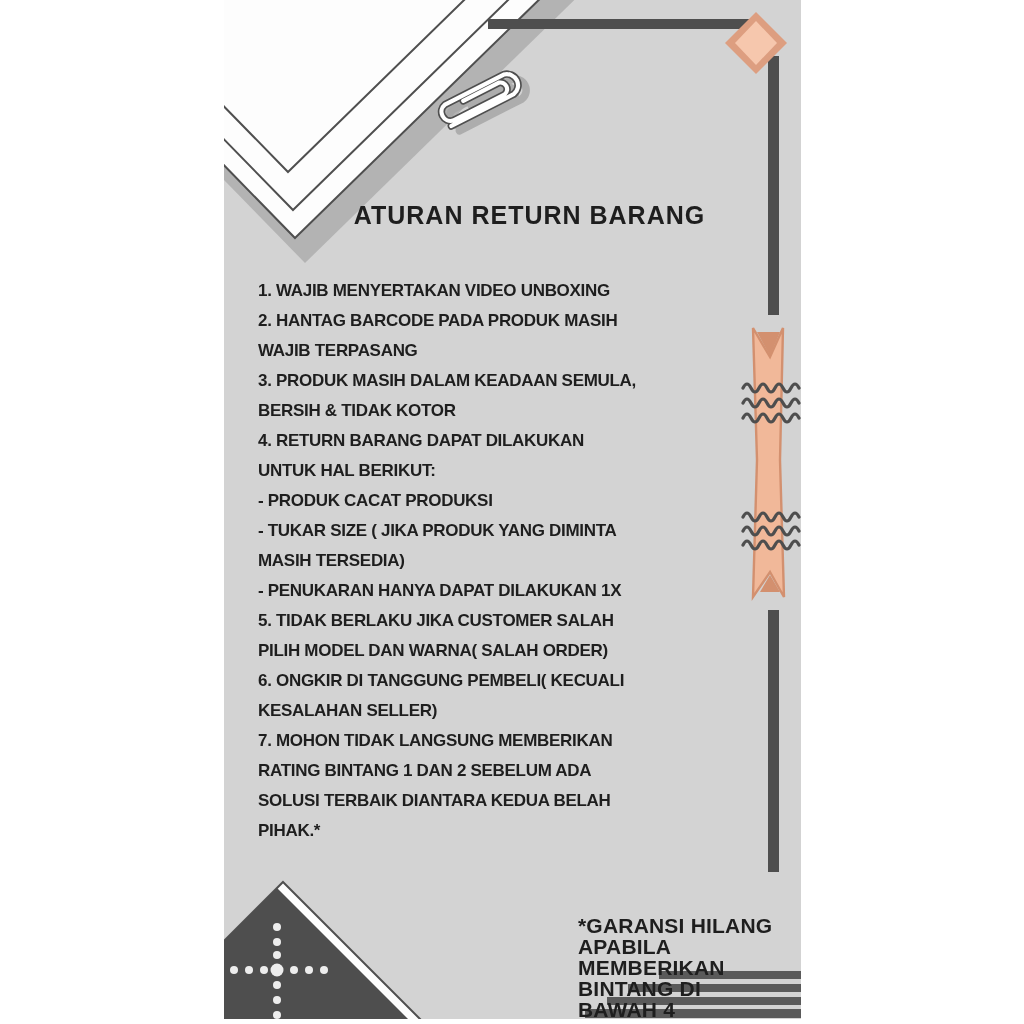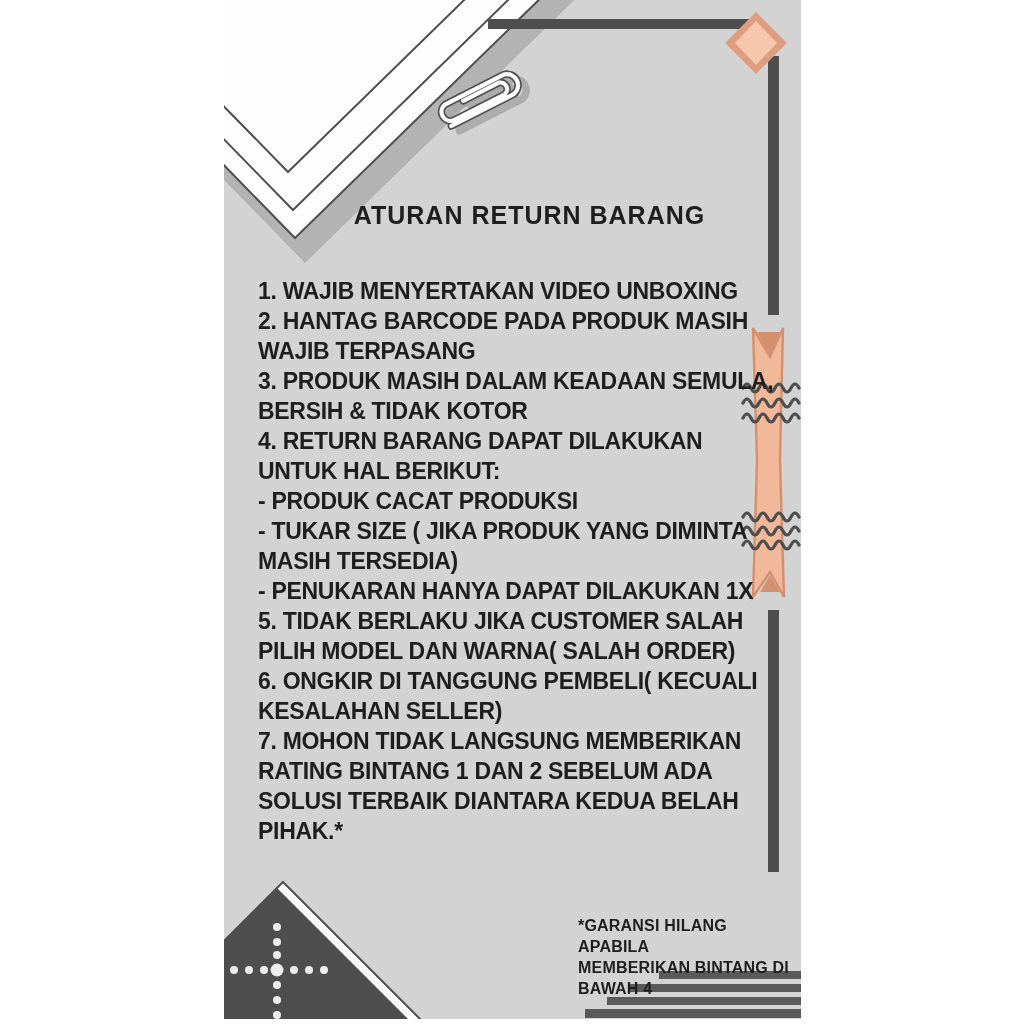--- a/index.html
+++ b/index.html
@@ -12,26 +12,26 @@
     background:var(--panel-bg,#d3d3d3);overflow:hidden;
   }
   .deco{position:absolute;left:0;top:0;width:577px;height:1019px;}
   .title{
     position:absolute;left:34px;top:201px;width:543px;text-align:center;
     font-size:25px;font-weight:bold;letter-spacing:1px;white-space:nowrap;
     color:var(--text-dark,#1e1e1e);
   }
   .rules{
     position:absolute;left:34px;top:276px;width:548px;
-    font-size:23px;font-weight:bold;line-height:30px;letter-spacing:-0.3px;
+    font-size:17px;font-weight:bold;line-height:30px;letter-spacing:-0.3px;
     color:var(--text-dark,#1e1e1e);white-space:pre-line;
   }
   .footnote{
     position:absolute;left:354px;top:915px;width:215px;
-    font-size:16px;font-weight:bold;line-height:21px;letter-spacing:0.2px;
+    font-size:21px;font-weight:bold;line-height:21px;letter-spacing:0.2px;
     color:var(--text-dark,#1e1e1e);white-space:pre-line;
   }
 </style>
 </head>
 <body>
 
 <div class="canvas">
   <div class="panel">
 
     <svg class="deco" viewBox="0 0 577 1019">

